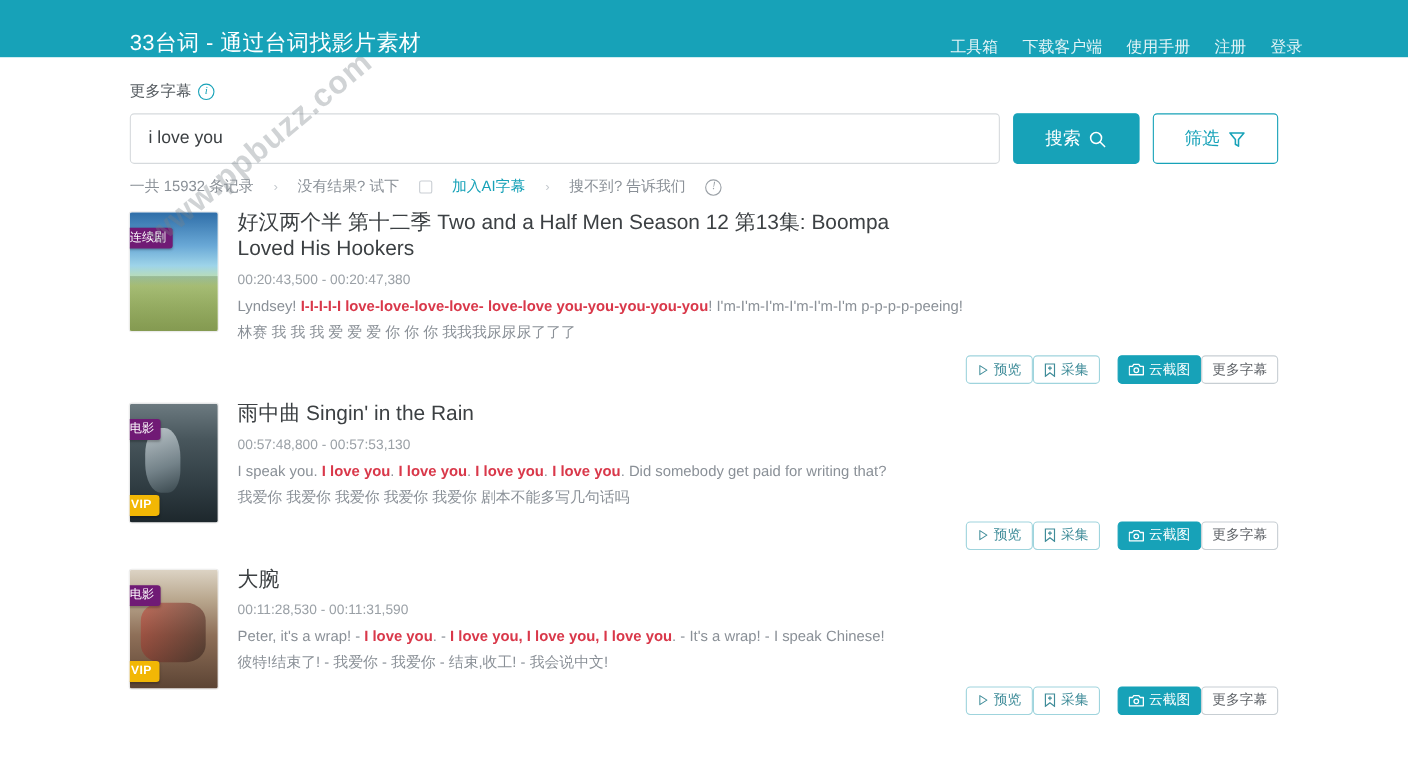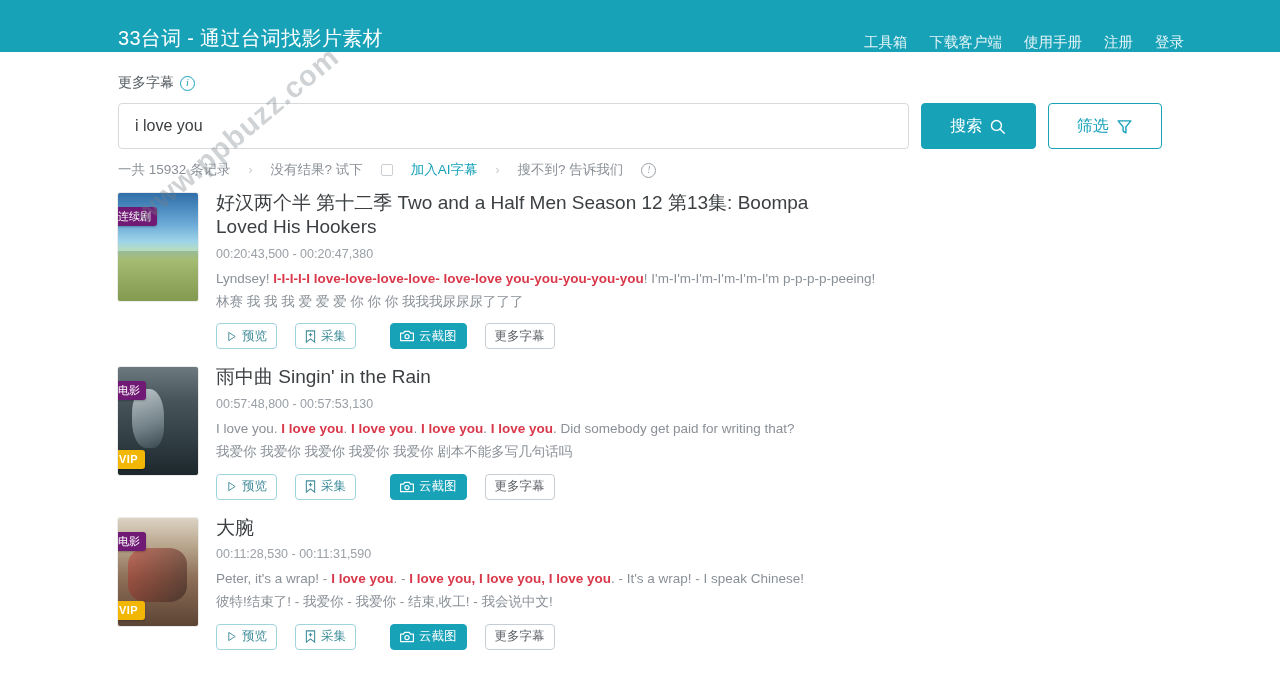--- a/index.html
+++ b/index.html
@@ -180,21 +180,21 @@
   .sub-en {
     font-size: 13.5px; color: #8a9097; line-height: 1.55;
     max-width: 670px; margin-bottom: 2px;
   }
   .sub-cn {
     font-size: 13.5px; color: #8a9097; line-height: 1.55;
     max-width: 670px; margin-bottom: 11px;
   }
   .hl { color: #d9384a; font-weight: bold; }
 
-  .actions { display: flex; gap: 18px; }
+  .actions { display: flex; gap: 0; justify-content: flex-end; }
   .act {
     height: 26px; padding: 0 9px;
     border: 1px solid #9fd4dd; border-radius: 4px;
     background: #fff; color: #3f8c99;
     font-size: 12.5px; cursor: pointer;
     display: inline-flex; align-items: center; gap: 5px;
     font-family: "Liberation Sans", sans-serif;
     white-space: nowrap;
   }
   .act.primary { background: #17a2b8; border-color: #17a2b8; color: #fff; margin-left: 16px; }
@@ -328,21 +328,21 @@
       <div class="thumb-col">
         <div class="thumb">
           <div class="poster poster-rain"></div>
           <span class="badge-type">电影</span>
           <span class="badge-vip">VIP</span>
         </div>
       </div>
       <div class="body-col">
         <div class="title">雨中曲 Singin' in the Rain</div>
         <div class="timecode">00:57:48,800 - 00:57:53,130</div>
-        <div class="sub-en"><span>I love you. </span><span class="hl">I love you</span><span>. </span><span class="hl">I love you</span><span>. </span><span class="hl">I love you</span><span>. </span><span class="hl">I love you</span><span>. Did somebody get paid for writing that?</span></div>
+        <div class="sub-en"><span>I speak you. </span><span class="hl">I love you</span><span>. </span><span class="hl">I love you</span><span>. </span><span class="hl">I love you</span><span>. </span><span class="hl">I love you</span><span>. Did somebody get paid for writing that?</span></div>
         <div class="sub-cn">我爱你 我爱你 我爱你 我爱你 我爱你 剧本不能多写几句话吗</div>
         <div class="actions">
           <button class="act">
             <span>
               <svg width="11" height="11" viewBox="0 0 24 24" fill="none" stroke="#3f8c99" stroke-width="2" stroke-linejoin="round">
                   <path d="M6 3l14 9-14 9z"></path>
                 </svg>
             </span>
             <span>预览</span>
           </button>

